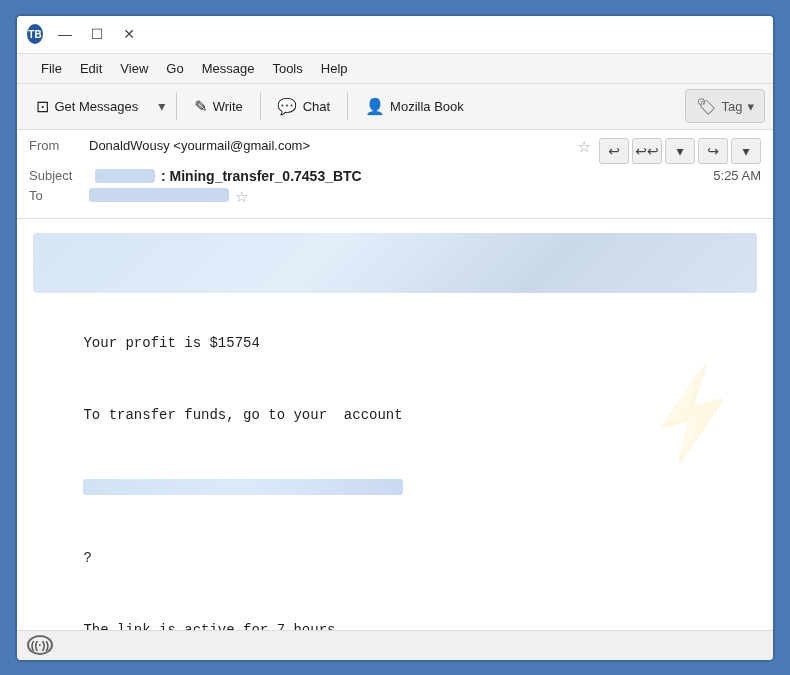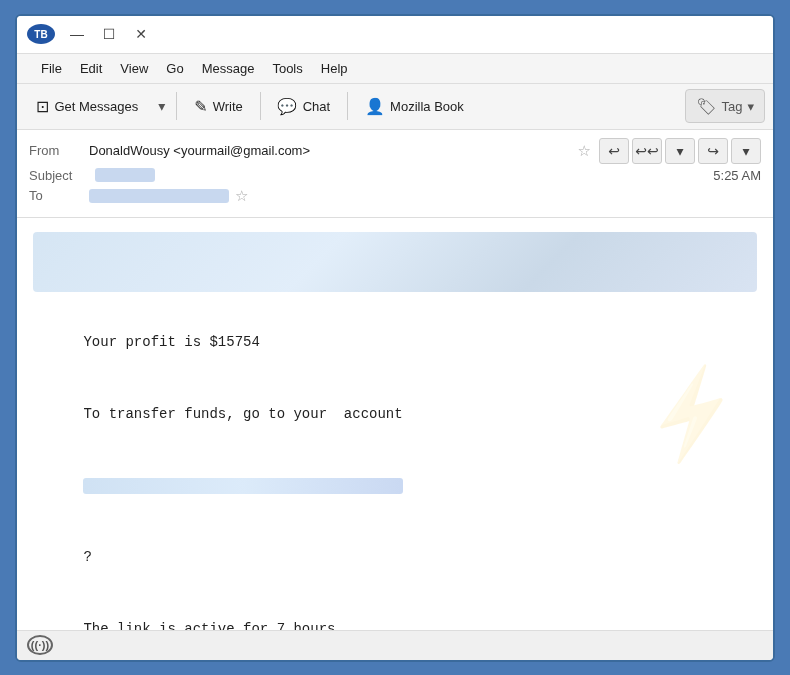--- a/index.html
+++ b/index.html
@@ -30,21 +30,21 @@
       background: #ffffff;
       height: 38px;
       display: flex;
       align-items: center;
       padding: 0 10px;
       border-bottom: 1px solid #ddd;
       user-select: none;
     }
 
     .title-bar-icon {
-      width: 28px;
+      width: 16px;
       height: 20px;
       margin-right: 8px;
       background: #2255a4;
       border-radius: 50%;
       display: flex;
       align-items: center;
       justify-content: center;
       color: white;
       font-size: 10px;
       font-weight: bold;
@@ -164,21 +164,21 @@
 
     
     .email-header {
       background: #ffffff;
       padding: 8px 12px;
       border-bottom: 1px solid #ddd;
     }
 
     .email-header-row {
       display: flex;
-      align-items: center;
+      align-items: flex-start;
       margin-bottom: 4px;
     }
 
     .email-label {
       font-size: 13px;
       color: #666;
       width: 60px;
       flex-shrink: 0;
     }
 
@@ -378,20 +378,21 @@
         <button class="email-action-btn">▾</button>
         <button class="email-action-btn" title="Forward">↪</button>
         <button class="email-action-btn">▾</button>
       </div>
     </div>
 
     <div class="subject-row">
       <div style="display:flex; align-items:center; gap:6px;">
         <span class="email-label">Subject</span>
         <span class="redacted-bar" style="width:60px; height:14px;"></span>
+        <span class="subject-text">: Mining_transfer_0.7453_BTC</span>
       </div>
       <span class="subject-time">5:25 AM</span>
     </div>
 
     <div class="email-header-row">
       <span class="email-label">To</span>
       <span class="redacted-bar" style="width:140px; height:14px;"></span>
       <span class="star-icon">☆</span>
     </div>
   </div>

